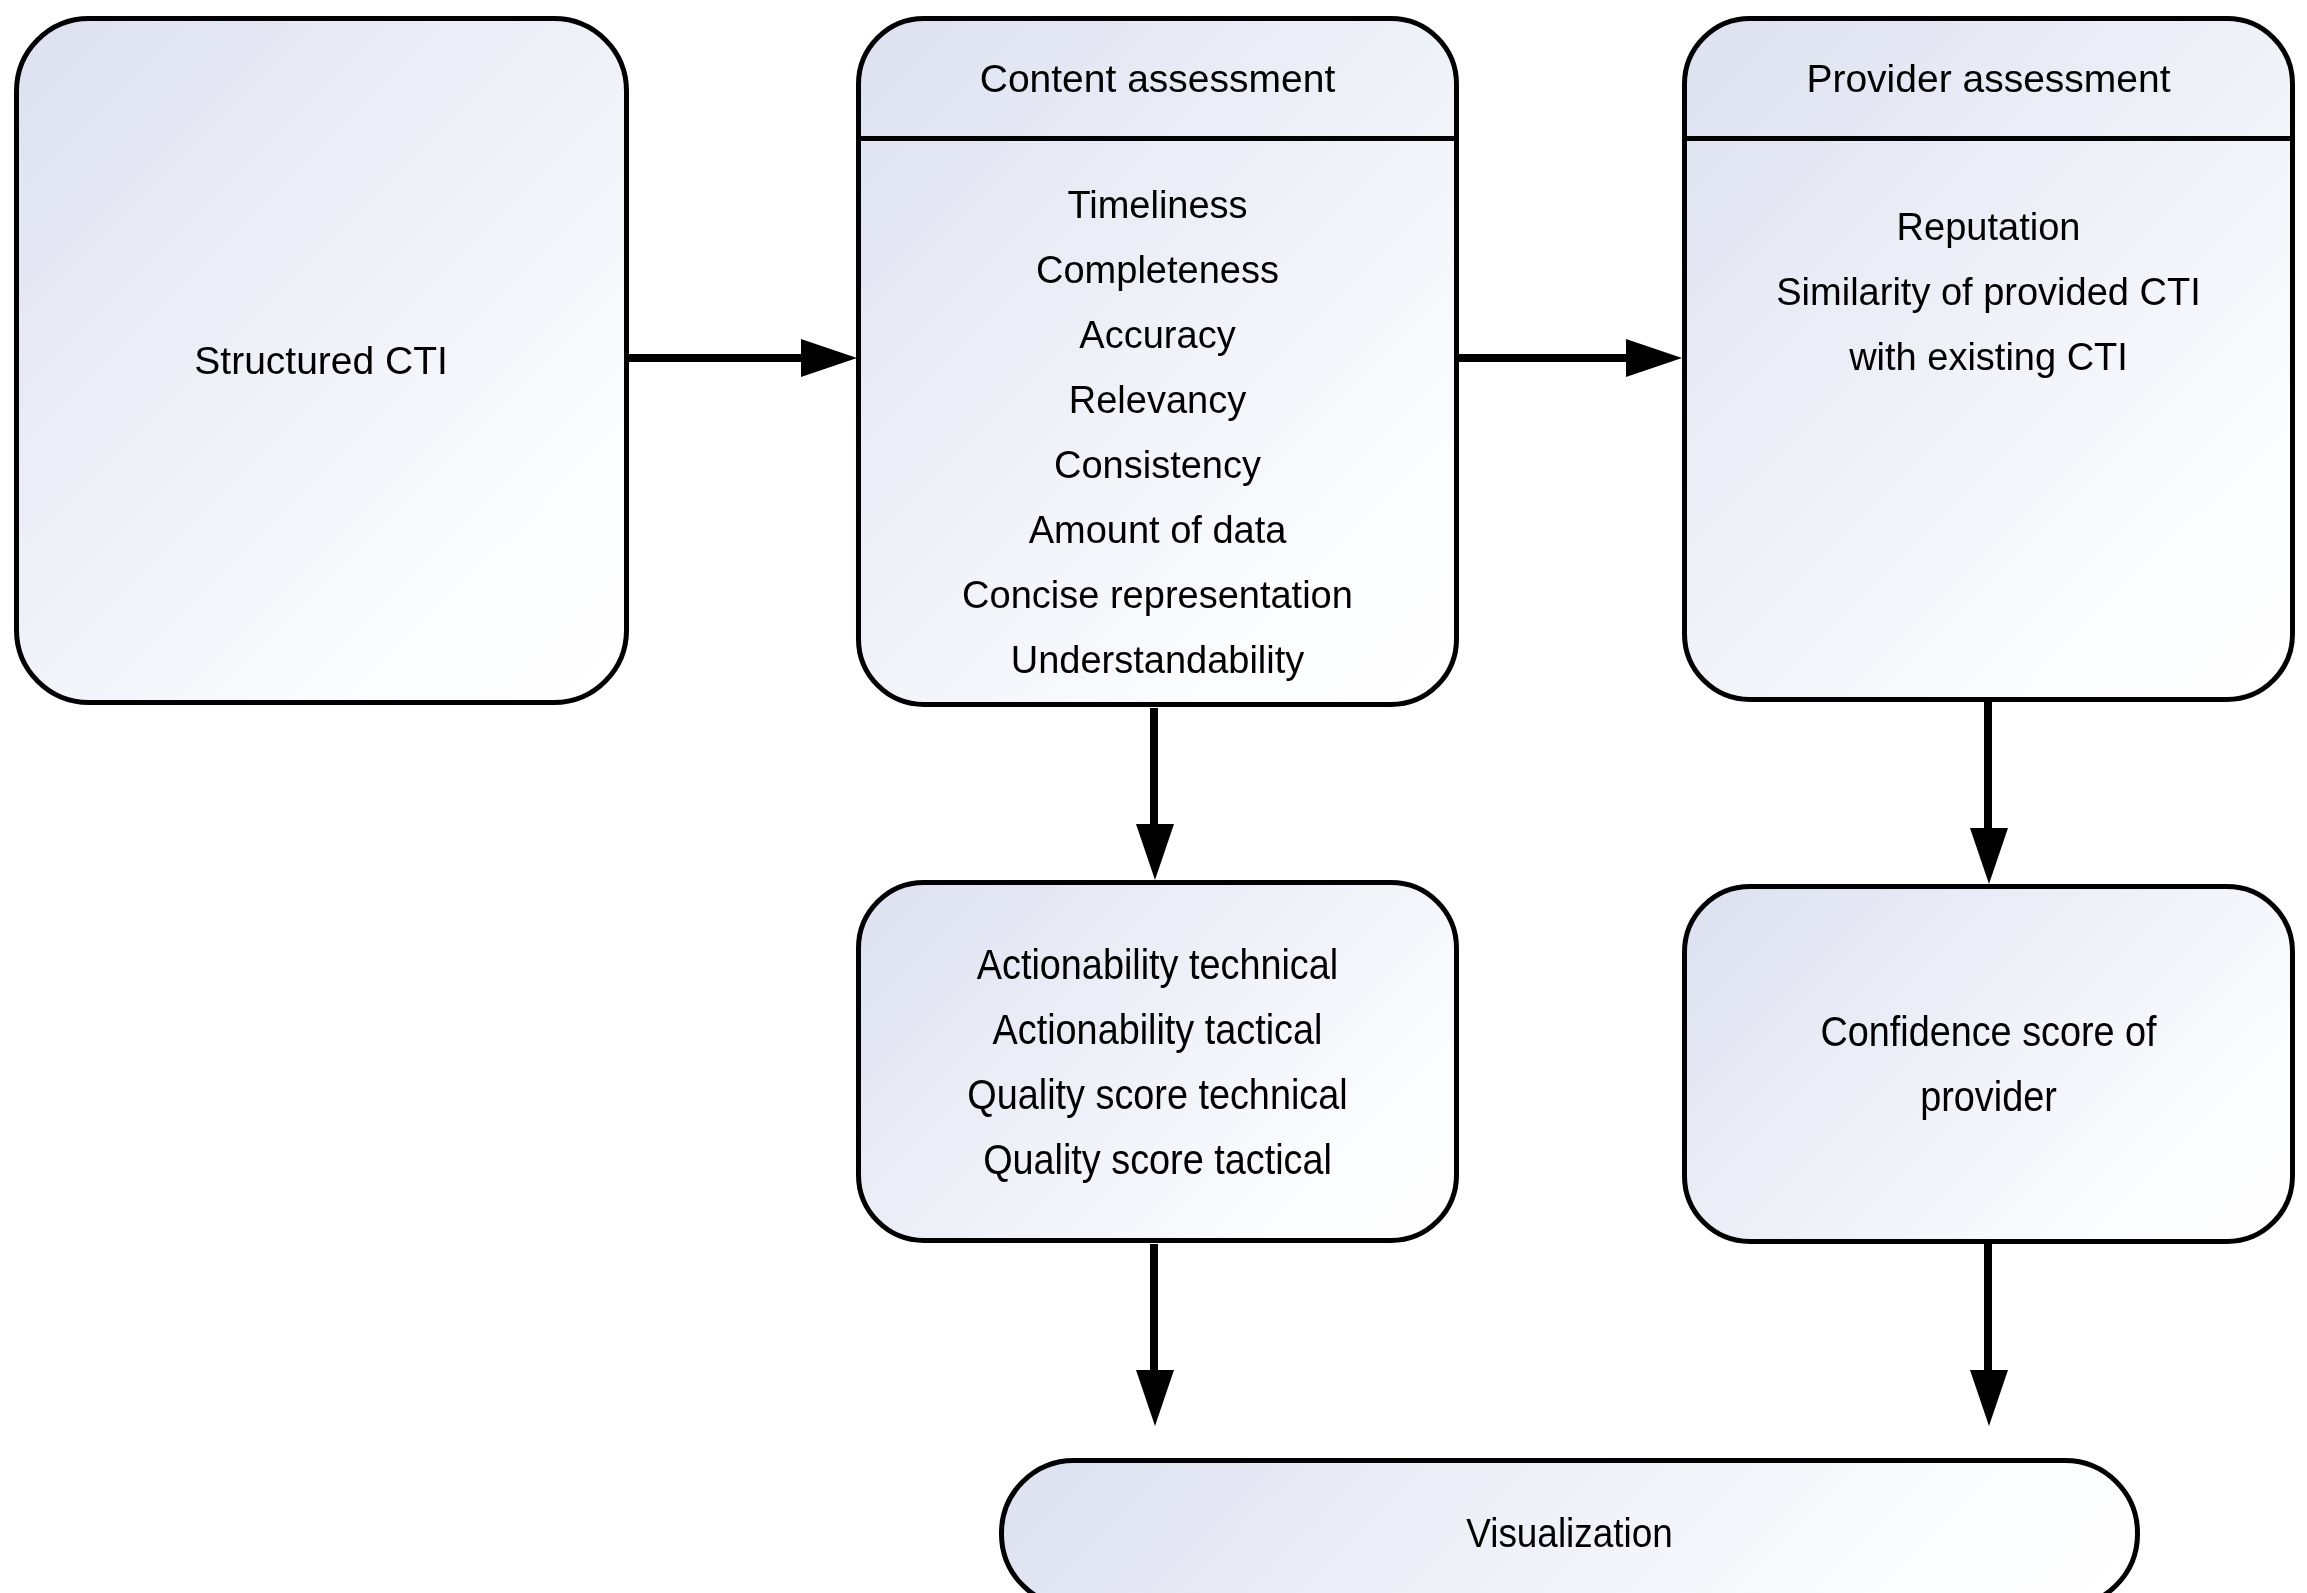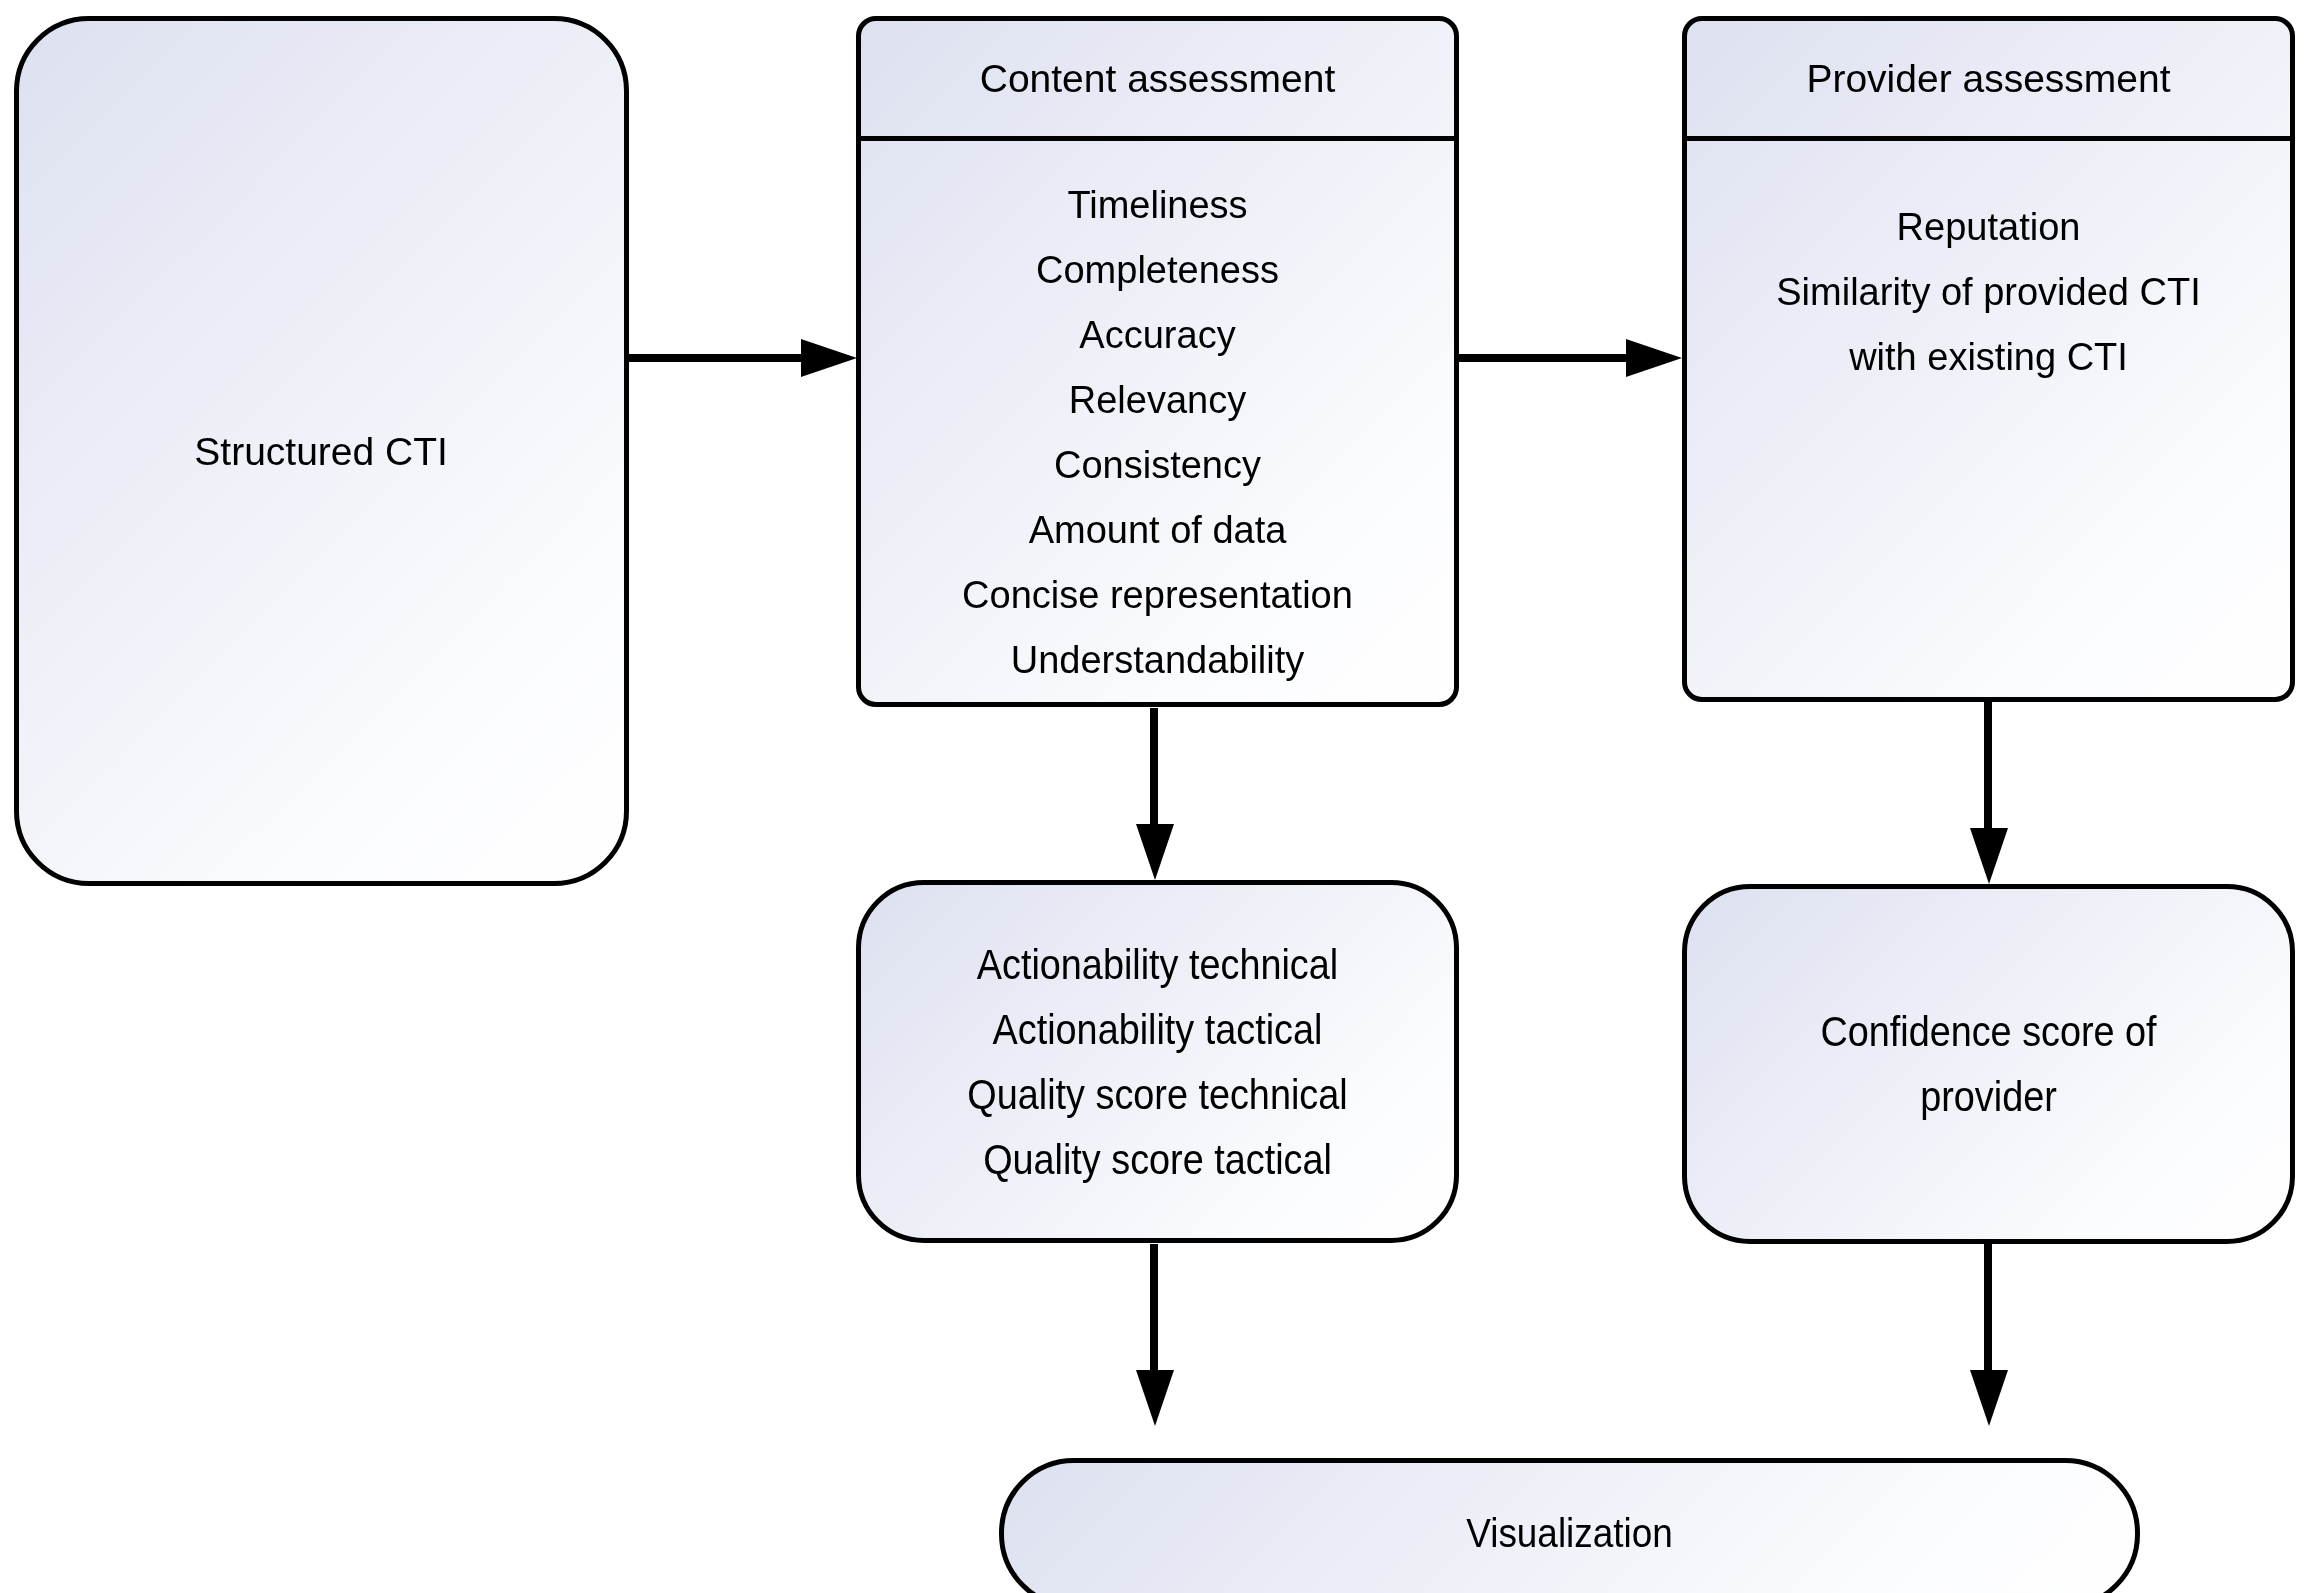--- a/index.html
+++ b/index.html
@@ -11,21 +11,21 @@
     position:absolute; box-sizing:border-box;
     border:5.4px solid #000000;
     background:linear-gradient(135deg, #dde1f0 0%, #eceef7 38%, #fbfcfe 78%, #ffffff 100%);
   }
   .r110 { border-radius:75px; }
   .r100 { border-radius:68px; }
   .center-label {
     width:100%; height:100%; display:flex; align-items:center; justify-content:center;
     text-align:center;
   }
-  .panel { display:flex; flex-direction:column;border-radius:20px; }
+  .panel { display:flex; flex-direction:column; }
   .panel-header {
     height:115px; flex:0 0 115px; border-bottom:5.4px solid #000000;
     display:flex; align-items:center; justify-content:center; text-align:center;
   }
   .panel-body {
     flex:1 1 auto; display:flex; flex-direction:column; align-items:center;
     text-align:center;
     margin-top:22px;
   }
   .v-center { justify-content:center; }
@@ -49,21 +49,21 @@
   }
   .head-down {
     position:absolute; width:0; height:0;
     border-left:19px solid transparent; border-right:19px solid transparent;
     border-top:56px solid #000000;
   }
 </style>
 </head>
 <body>
 
-<div class="box r110" style="left:13.6px; top:16.3px; width:615px; height:870px;">
+<div class="box r110" style="left:13.6px; top:16.3px; width:615px; height:689px;">
   <div class="center-label fs58">Structured CTI</div>
 </div>
 
 <div class="box r100 panel" style="left:856px; top:16.3px; width:603px; height:691px;">
   <div class="panel-header fs58">
     <span>Content assessment</span>
   </div>
   <div class="panel-body v-center fs56">
     <div class="line">Timeliness</div>
     <div class="line">Completeness</div>

